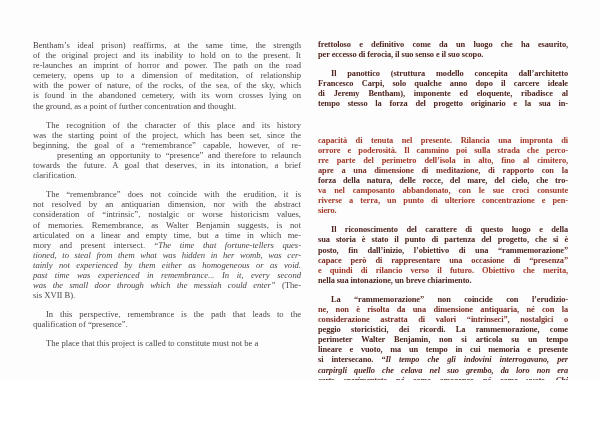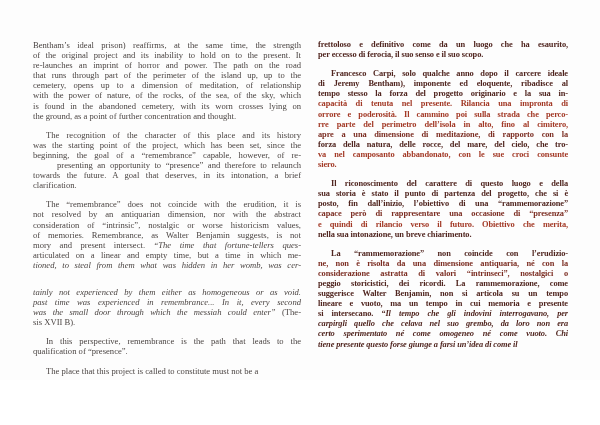--- a/index.html
+++ b/index.html
@@ -55,86 +55,87 @@
 </style>
 </head>
 <body>
 
 <div class="spread" style="background: rgb(253, 253, 253);">
   <div class="col col-left">
       <div class="para">
         <div class="line" style="color: rgb(75, 69, 67);"><span>Bentham’s ideal prison) reaffirms, at the same time, the strength</span></div>
         <div class="line" style="color: rgb(75, 69, 67);"><span>of the original project and its inability to hold on to the present. It</span></div>
         <div class="line" style="color: rgb(75, 69, 67);"><span>re-launches an imprint of horror and power. The path on the road</span></div>
-        <div class="line" style="color: rgb(75, 69, 67);"><span>that runs through part of the perimeter of the island up, up to the</span></div>
         <div class="line" style="color: rgb(75, 69, 67);"><span>cemetery, opens up to a dimension of meditation, of relationship</span></div>
         <div class="line" style="color: rgb(75, 69, 67);"><span>with the power of nature, of the rocks, of the sea, of the sky, which</span></div>
         <div class="line" style="color: rgb(75, 69, 67);"><span>is found in the abandoned cemetery, with its worn crosses lying on</span></div>
         <div class="line last" style="color: rgb(75, 69, 67);"><span>the ground, as a point of further concentration and thought.</span></div>
       </div>
       <div class="para indent">
         <div class="line" style="color: rgb(75, 69, 67);"><span>The recognition of the character of this place and its history</span></div>
         <div class="line" style="color: rgb(75, 69, 67);"><span>was the starting point of the project, which has been set, since the</span></div>
         <div class="line" style="color: rgb(75, 69, 67);"><span>beginning, the goal of a “remembrance” capable, however, of re-</span></div>
         <div class="line" style="color: rgb(75, 69, 67); margin-left: 24px;"><span>presenting an opportunity to “presence” and therefore to relaunch</span></div>
         <div class="line" style="color: rgb(75, 69, 67);"><span>towards the future. A goal that deserves, in its intonation, a brief</span></div>
         <div class="line last" style="color: rgb(75, 69, 67);"><span>clarification.</span></div>
       </div>
       <div class="para indent">
         <div class="line" style="color: rgb(75, 69, 67);"><span>The “remembrance” does not coincide with the erudition, it is</span></div>
         <div class="line" style="color: rgb(75, 69, 67);"><span>not resolved by an antiquarian dimension, nor with the abstract</span></div>
         <div class="line" style="color: rgb(75, 69, 67);"><span>consideration of “intrinsic”, nostalgic or worse historicism values,</span></div>
         <div class="line" style="color: rgb(75, 69, 67);"><span>of memories. Remembrance, as Walter Benjamin suggests, is not</span></div>
+        <div class="line" style="color: rgb(75, 69, 67);"><span>articulated on a linear and empty time, but a time in which me-</span></div>
         <div class="line" style="color: rgb(75, 69, 67);"><span>mory and present intersect. </span><span class="it">“The time that fortune-tellers ques-</span></div>
-        <div class="line" style="color: rgb(75, 69, 67);"><span>articulated on a linear and empty time, but a time in which me-</span></div>
         <div class="line" style="color: rgb(75, 69, 67);"><span class="it">tioned, to steal from them what was hidden in her womb, was cer-</span></div>
-        <div class="line" style="color: rgb(75, 69, 67); margin-top: 17px;"><span class="it">tainly not experienced by them either as homogeneous or as void.</span></div>
+        <div class="line" style="color: rgb(75, 69, 67);"><span class="it">tainly not experienced by them either as homogeneous or as void.</span></div>
         <div class="line" style="color: rgb(75, 69, 67);"><span class="it">past time was experienced in remembrance... In it, every second</span></div>
         <div class="line" style="color: rgb(75, 69, 67);"><span class="it">was the small door through which the messiah could enter”</span><span> (The-</span></div>
         <div class="line last" style="color: rgb(75, 69, 67);"><span>sis XVII B).</span></div>
       </div>
       <div class="para indent">
         <div class="line" style="color: rgb(75, 69, 67);"><span>In this perspective, remembrance is the path that leads to the</span></div>
         <div class="line last" style="color: rgb(75, 69, 67);"><span>qualification of “presence”.</span></div>
       </div>
       <div class="para indent">
         <div class="line last" style="color: rgb(75, 69, 67);"><span>The place that this project is called to constitute must not be a</span></div>
       </div>
     </div>
   <div class="col col-right">
       <div class="para">
         <div class="line" style="color: rgb(80, 37, 31);"><span>frettoloso e definitivo come da un luogo che ha esaurito,</span></div>
         <div class="line last" style="color: rgb(80, 37, 31);"><span>per eccesso di ferocia, il suo senso e il suo scopo.</span></div>
       </div>
       <div class="para indent">
+        <div class="line" style="color: rgb(80, 37, 31);"><span>Il panottico (struttura modello concepita dall’architetto</span></div>
         <div class="line" style="color: rgb(80, 37, 31);"><span>Francesco Carpi, solo qualche anno dopo il carcere ideale</span></div>
         <div class="line" style="color: rgb(80, 37, 31);"><span>di Jeremy Bentham), imponente ed eloquente, ribadisce al</span></div>
         <div class="line" style="color: rgb(80, 37, 31);"><span>tempo stesso la forza del progetto originario e la sua in-</span></div>
-        <div class="line" style="color: rgb(163, 58, 39);"><span>capacità di tenuta nel presente. Rilancia una impronta di</span></div>
+        <div class="line" style="color: rgb(163, 58, 39); margin-top: 26px;"><span>capacità di tenuta nel presente. Rilancia una impronta di</span></div>
         <div class="line" style="color: rgb(163, 58, 39);"><span>orrore e poderosità. Il cammino poi sulla strada che perco-</span></div>
         <div class="line" style="color: rgb(163, 58, 39);"><span>rre parte del perimetro dell’isola in alto, fino al cimitero,</span></div>
         <div class="line" style="color: rgb(124, 46, 35);"><span>apre a una dimensione di meditazione, di rapporto con la</span></div>
         <div class="line" style="color: rgb(80, 37, 31);"><span>forza della natura, delle rocce, del mare, del cielo, che tro-</span></div>
         <div class="line" style="color: rgb(163, 58, 39);"><span>va nel camposanto abbandonato, con le sue croci consunte</span></div>
+        <div class="line" style="color: rgb(163, 58, 39);"><span>riverse a terra, un punto di ulteriore concentrazione e pen-</span></div>
         <div class="line last" style="color: rgb(163, 58, 39);"><span>siero.</span></div>
       </div>
       <div class="para indent">
         <div class="line" style="color: rgb(80, 37, 31);"><span>Il riconoscimento del carattere di questo luogo e della</span></div>
         <div class="line" style="color: rgb(80, 37, 31);"><span>sua storia è stato il punto di partenza del progetto, che si è</span></div>
         <div class="line" style="color: rgb(80, 37, 31);"><span>posto, fin dall’inizio, l’obiettivo di una “rammemorazione”</span></div>
         <div class="line" style="color: rgb(124, 46, 35);"><span>capace però di rappresentare una occasione di “presenza”</span></div>
         <div class="line" style="color: rgb(163, 58, 39);"><span>e quindi di rilancio verso il futuro. Obiettivo che merita,</span></div>
         <div class="line last" style="color: rgb(80, 37, 31);"><span>nella sua intonazione, un breve chiarimento.</span></div>
       </div>
       <div class="para indent">
         <div class="line" style="color: rgb(80, 37, 31);"><span>La “rammemorazione” non coincide con l’erudizio-</span></div>
         <div class="line" style="color: rgb(124, 46, 35);"><span>ne, non è risolta da una dimensione antiquaria, né con la</span></div>
         <div class="line" style="color: rgb(124, 46, 35);"><span>considerazione astratta di valori “intrinseci”, nostalgici o</span></div>
         <div class="line" style="color: rgb(80, 37, 31);"><span>peggio storicistici, dei ricordi. La rammemorazione, come</span></div>
-        <div class="line" style="color: rgb(80, 37, 31);"><span>suggerisce Walter Benjamin, non si articola su un tempo</span></div>
+        <div class="line" style="color: rgb(80, 37, 31);"><span>perimeter Walter Benjamin, non si articola su un tempo</span></div>
         <div class="line" style="color: rgb(80, 37, 31);"><span>lineare e vuoto, ma un tempo in cui memoria e presente</span></div>
         <div class="line" style="color: rgb(80, 37, 31);"><span>si intersecano. </span><span class="it">“Il tempo che gli indovini interrogavano, per</span></div>
         <div class="line" style="color: rgb(80, 37, 31);"><span class="it">carpirgli quello che celava nel suo grembo, da loro non era</span></div>
         <div class="line" style="color: rgb(80, 37, 31);"><span class="it">certo sperimentato né come omogeneo né come vuoto. Chi</span></div>
         <div class="line last" style="color: rgb(80, 37, 31);"><span class="it">tiene presente questo forse giunge a farsi un’idea di come il</span></div>
       </div>
     </div>
   <div class="pagenum pagenum-left" style="color: rgb(143, 140, 138);">118</div>
   <div class="pagenum pagenum-right" style="color: rgb(143, 140, 138);">119</div>
 </div>

